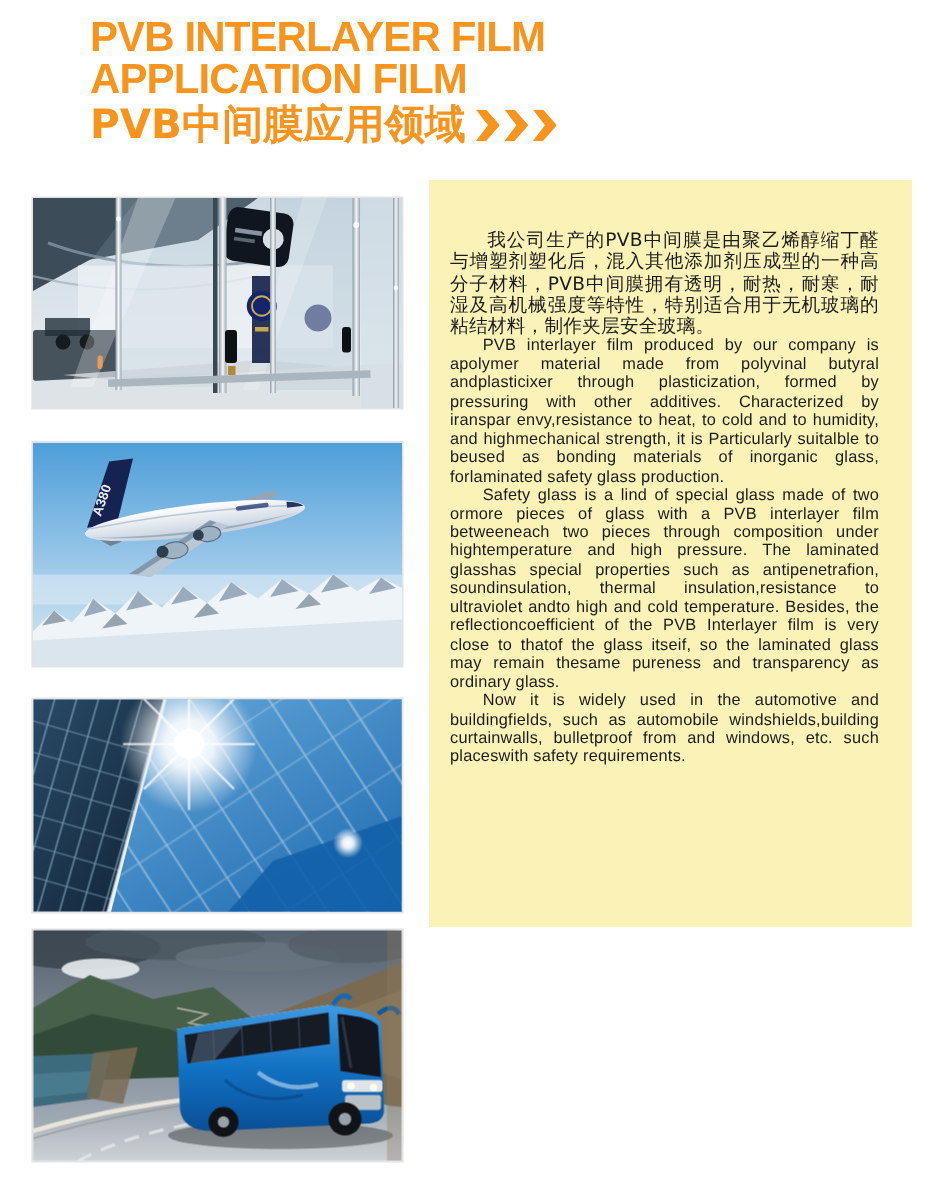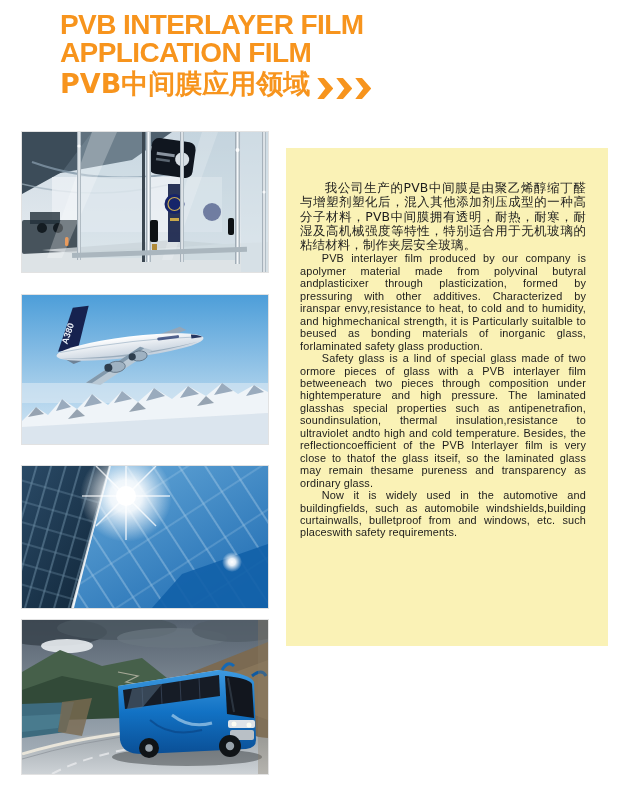--- a/index.html
+++ b/index.html
@@ -8,42 +8,42 @@
     font-family:"Liberation Sans",sans-serif;
   }
   :root{ --accent:#F7941D; --boxbg:#FAF2B6; }
 
   
   .header{position:absolute;left:13px;top:11px;color:var(--accent);margin-left:47px;}
   .header .en-line{
     font-size:28px;line-height:28px;font-weight:bold;letter-spacing:-0.6px;
     font-family:"Liberation Sans",sans-serif;
   }
-  .header .cn-row{display:flex;align-items:flex-end;margin-top:2px;}
+  .header .cn-row{display:flex;align-items:flex-start;margin-top:2px;}
   .header .cn-line{
     font-size:27px;line-height:30px;font-weight:bold;
     font-family:"DejaVu Sans",sans-serif;
   }
   .chevrons{display:flex;gap:3px;margin-left:7px;margin-top:4px;}
   .chev{
     width:16px;height:21px;background:var(--accent);
     clip-path:polygon(0 0,42% 0,100% 50%,42% 100%,0 100%,50% 50%);
   }
 
   
   .photo{position:absolute;left:22px;width:246px;outline:1px solid #e2e2e2;overflow:hidden;background:#dfe6ea;}
   .photo svg{display:block;width:100%;height:100%;}
   #photo1{top:132px;height:140px;}
   #photo2{top:295px;height:149px;}
   #photo3{top:466px;height:142px;}
   #photo4{top:620px;height:154px;}
 
   
   .infobox{
-    position:absolute;left:286px;top:148px;width:322px;height:498px;
+    position:absolute;left:286px;top:120px;width:322px;height:498px;
     background:var(--boxbg);box-sizing:border-box;
     padding:33px 22px 0 14px;
   }
   .infobox p{margin:0;text-indent:2em;text-align:justify;color:#1c1c1c;}
   .cn-para{
     font-family:"DejaVu Sans",sans-serif;
     font-size:12.4px;line-height:14.3px;letter-spacing:0.2px;
   }
   .en-block{}
   .en-para{

